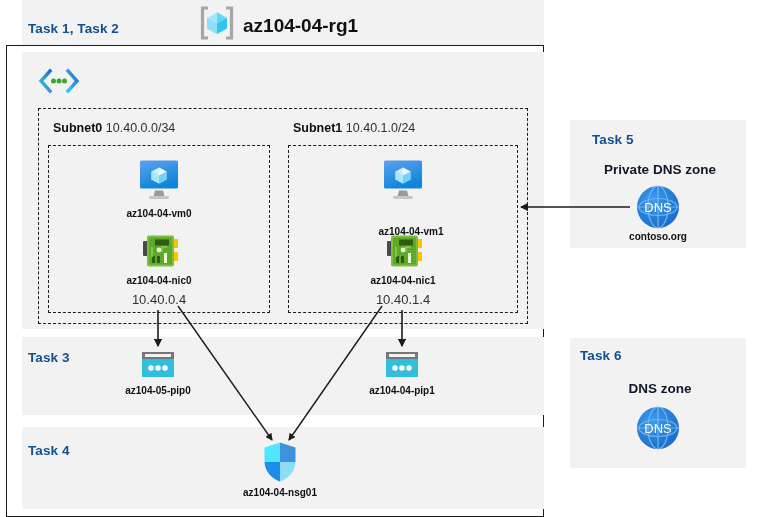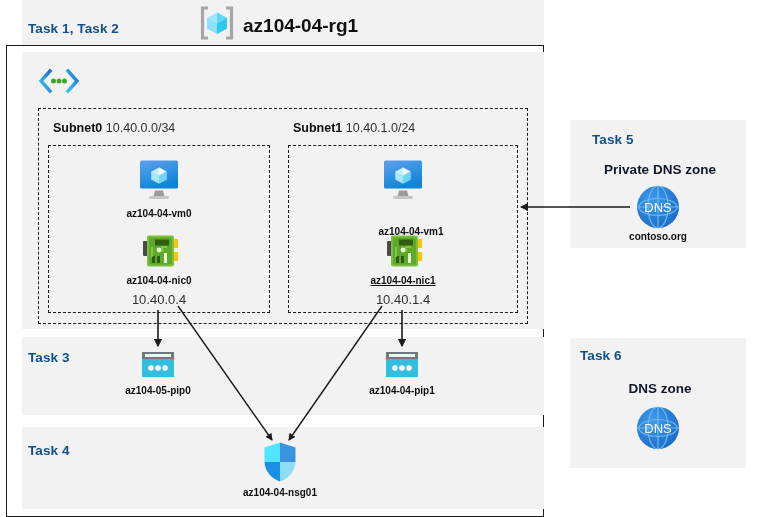--- a/index.html
+++ b/index.html
@@ -214,21 +214,21 @@
       <rect x="7" y="4.5" width="23" height="27" rx="1.5" fill="#5ea82a"></rect>
       <rect x="13" y="6.5" width="14" height="6" fill="#2f5e12"></rect>
       <rect x="10" y="23" width="3" height="7" fill="#2f5e12"></rect>
       <rect x="15" y="23" width="3" height="7" fill="#2f5e12"></rect>
       <rect x="22" y="20" width="3" height="10" fill="#eaf7d9"></rect>
       <circle cx="17" cy="17" r="2.4" fill="#eaf7d9"></circle>
       <path d="M10 14 v10" stroke="#8ed04a" stroke-width="1.6" fill="none"></path>
       <path d="M25 14 h-5 v5" stroke="#8ed04a" stroke-width="1.6" fill="none"></path>
     </svg>
   </div>
-  <div class="abs node-label ctr" style="left:403px;top:275px;text-decoration:underline;">az104-04-nic1</div>
+  <div class="abs node-label ctr" style="left:403px;top:275px;">az104-04-nic1</div>
   <div class="abs node-sub ctr" style="left:403px;top:292px;">10.40.1.4</div>
 
   <div class="abs task-panel task3-panel"></div>
   <div class="abs task-label" style="left:28px;top:350px;">Task 3</div>
 
   <div class="abs" style="left:139px;top:350px;width:38px;height:30px;">
     <svg width="38" height="30" viewBox="0 0 38 30">
       <rect x="3" y="2" width="32" height="7" fill="#767676"></rect>
       <rect x="6" y="4" width="26" height="3" fill="#f2f2f2"></rect>
       <rect x="3" y="9" width="32" height="18" fill="#32bedd"></rect>

